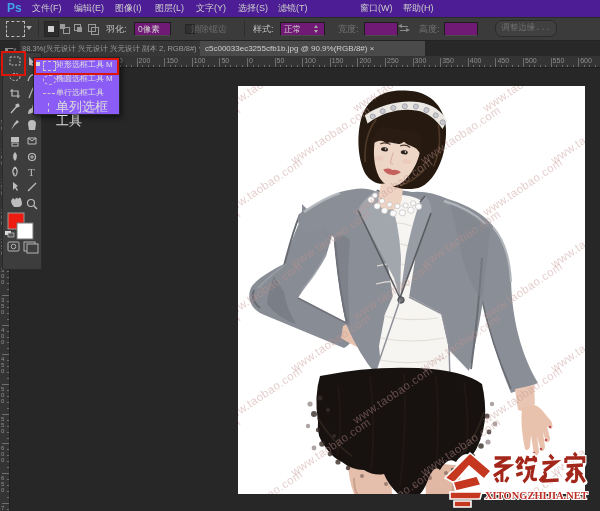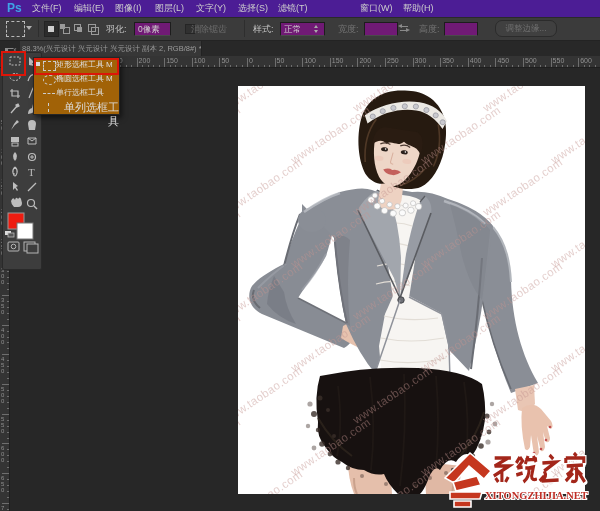--- a/index.html
+++ b/index.html
@@ -56,27 +56,28 @@
   <div class="abs" style="left:314px;top:7px;width:0;height:0;border-left:2.5px solid transparent;border-right:2.5px solid transparent;border-bottom:3px solid #aaa;"></div>
   <div class="abs" style="left:314px;top:12px;width:0;height:0;border-left:2.5px solid transparent;border-right:2.5px solid transparent;border-top:3px solid #aaa;"></div>
   <div class="lbl" style="left:338px;color:#757575;">宽度:</div>
   <div class="inp" style="left:364px;width:29px;"></div>
   <div class="abs" style="left:400px;top:8px;width:8px;height:1px;background:#8a8a8a;"></div>
     <div class="abs" style="left:398px;top:6px;width:0;height:0;border-top:2.5px solid transparent;border-bottom:2.5px solid transparent;border-right:4px solid #8a8a8a;"></div>
     <div class="abs" style="left:400px;top:12px;width:8px;height:1px;background:#8a8a8a;"></div>
     <div class="abs" style="left:406px;top:10px;width:0;height:0;border-top:2.5px solid transparent;border-bottom:2.5px solid transparent;border-left:4px solid #8a8a8a;"></div>
   <div class="lbl" style="left:419px;color:#757575;">高度:</div>
   <div class="inp" style="left:444px;width:29px;"></div>
-  <div class="abs" style="left:495px;top:2px;width:60px;height:15px;background:#404040;border:1px solid #2b2b2b;border-radius:7px;font-size:8.5px;color:#6f6f6f;text-align:center;line-height:15px;">调整边缘...</div>
+  <div class="abs" style="left:495px;top:2px;width:60px;height:15px;background:#404040;border:1px solid #2b2b2b;border-radius:7px;font-size:8.5px;color:#6f6f6f;text-align:center;line-height:15px;font-family:Liberation Mono, monospace;">调整边缘...</div>
 </div>
 
 <div class="abs" style="left:0;top:41px;width:600px;height:15px;background:#282828;">
   <div class="abs" style="left:5px;top:7px;width:5px;height:3px;border-left:3px solid #8a8a8a;border-top:1px solid #8a8a8a;"></div>
     <div class="abs" style="left:13px;top:5px;font-size:7px;color:#8a8a8a;">x</div>
   <div class="abs" style="left:20px;top:0;width:179px;height:15px;background:#373737;border-right:1px solid #222;font-size:8px;color:#9b9b9b;line-height:15px;padding-left:2px;white-space:nowrap;overflow:hidden;font-size:7.5px;">88.3%(兴元设计 兴元设计 兴元设计 副本 2, RGB/8#) * ×</div>
+  <div class="abs" style="left:200px;top:0;width:220px;height:15px;background:#4a4a4a;font-size:8px;color:#cfcfcf;line-height:15px;padding-left:5px;white-space:nowrap;overflow:hidden;">c5c00033ec3255cfb1b.jpg @ 90.9%(RGB/8#) ×</div>
 </div>
 
 <svg class="abs" style="left:0;top:56px;" width="600" height="12" shape-rendering="crispEdges">
   <rect x="0" y="0" width="600" height="12" fill="#343434"></rect>
   <rect x="0" y="11" width="600" height="1" fill="#1f1f1f"></rect>
   <g id="hticks">
       <rect x="26.2" y="2" width="1" height="9" fill="#6e6e6e"></rect>
       <text x="28.2" y="7" font-size="7" fill="#909090" font-family="Liberation Sans">400</text>
       <rect x="31.7" y="9" width="1" height="2" fill="#6e6e6e"></rect>
       <rect x="37.2" y="9" width="1" height="2" fill="#6e6e6e"></rect>
@@ -524,32 +525,32 @@
       <rect x="14" y="170" width="16" height="16" fill="#ffffff" stroke="#777" stroke-width="1"></rect>
       <rect x="2" y="178" width="6" height="4" fill="#ddd"></rect>
       <rect x="5" y="180" width="6" height="4" fill="#555" stroke="#bbb" stroke-width="0.8"></rect>
       <rect x="5" y="189" width="11" height="9" rx="1" fill="none" stroke="#b5b5b5" stroke-width="1"></rect>
       <circle cx="10.5" cy="193.5" r="2.3" fill="none" stroke="#b5b5b5" stroke-width="1"></circle>
       <rect x="21" y="189" width="11" height="9" fill="none" stroke="#b5b5b5" stroke-width="1"></rect>
       <rect x="24" y="191" width="11" height="9" fill="#3d3d3d" stroke="#b5b5b5" stroke-width="1"></rect>
     </svg></div>
 <div class="abs" style="left:1px;top:51px;width:21px;height:21px;border:2px solid #dd1508;"></div>
 
-<div class="abs" style="left:33px;top:57px;width:85px;height:56px;background:#a16207;border:1px solid #262626;box-shadow:2px 3px 5px rgba(0,0,0,.5);">
+<div class="abs" style="left:33px;top:57px;width:85px;height:56px;background:#8b5cf6;border:1px solid #262626;box-shadow:2px 3px 5px rgba(0,0,0,.5);">
   <div class="abs" style="left:2px;top:4px;width:4px;height:4px;background:#ddd;"></div>
   <div class="abs" style="left:9px;top:3px;width:11px;height:8px;border:1px dashed #ccc;"></div>
   <div class="abs" style="left:22px;top:0;font-size:8px;color:#ddd;line-height:14px;">矩形选框工具</div>
   <div class="abs" style="left:72px;top:0;font-size:8px;color:#ddd;line-height:14px;">M</div>
   <div class="abs" style="left:9px;top:17px;width:11px;height:8px;border:1px dashed #ccc;border-radius:50%;"></div>
   <div class="abs" style="left:22px;top:14px;font-size:8px;color:#ddd;line-height:14px;">椭圆选框工具</div>
   <div class="abs" style="left:72px;top:14px;font-size:8px;color:#ddd;line-height:14px;">M</div>
   <div class="abs" style="left:9px;top:35px;width:12px;height:1px;border-top:1px dashed #ccc;"></div>
   <div class="abs" style="left:22px;top:28px;font-size:8px;color:#ddd;line-height:14px;">单行选框工具</div>
   <div class="abs" style="left:14px;top:45px;width:1px;height:9px;border-left:1px dashed #ccc;"></div>
-  <div class="abs" style="left:22px;top:42px;font-size:11px;color:#ddd;line-height:14px;text-align:right;">单列选框工具</div>
+  <div class="abs" style="left:22px;top:42px;font-size:13px;color:#ddd;line-height:14px;">单列选框工具</div>
 </div>
 <div class="abs" style="left:34px;top:58px;width:81px;height:13px;border:2px solid #dd1508;"></div>
 
 <div id="logo" class="abs" style="left:444px;top:449px;width:156px;height:62px;"><svg width="156" height="62" viewBox="0 0 156 62">
       <g stroke="#ffffff" stroke-width="1.6" fill="#c5371f">
         <path d="M1,29 L26,4 L47,22 L40,30 L25,17 L10,34 Z"></path>
         <path d="M9,33 L33,27 L37,36 L12,42 Z"></path>
         <path d="M6,43 L38,43 L36,50 L6,50 Z"></path>
         <path d="M10,52 L27,52 L27,58 L10,58 Z"></path>
       </g>

